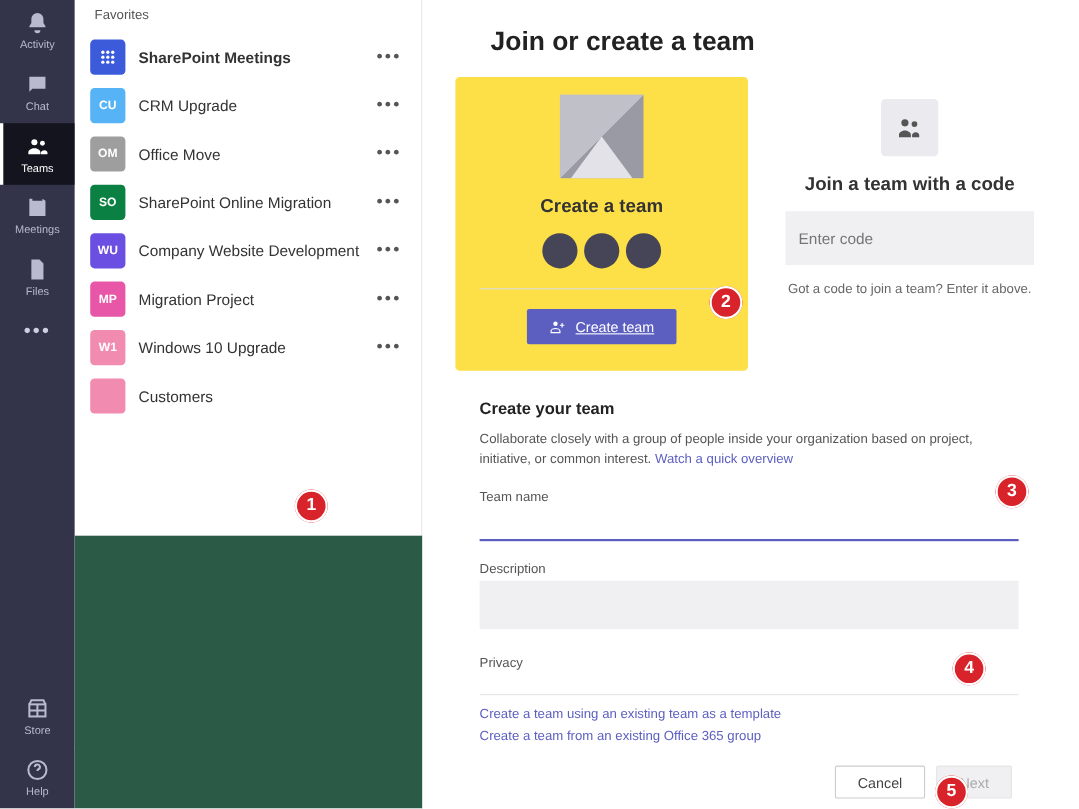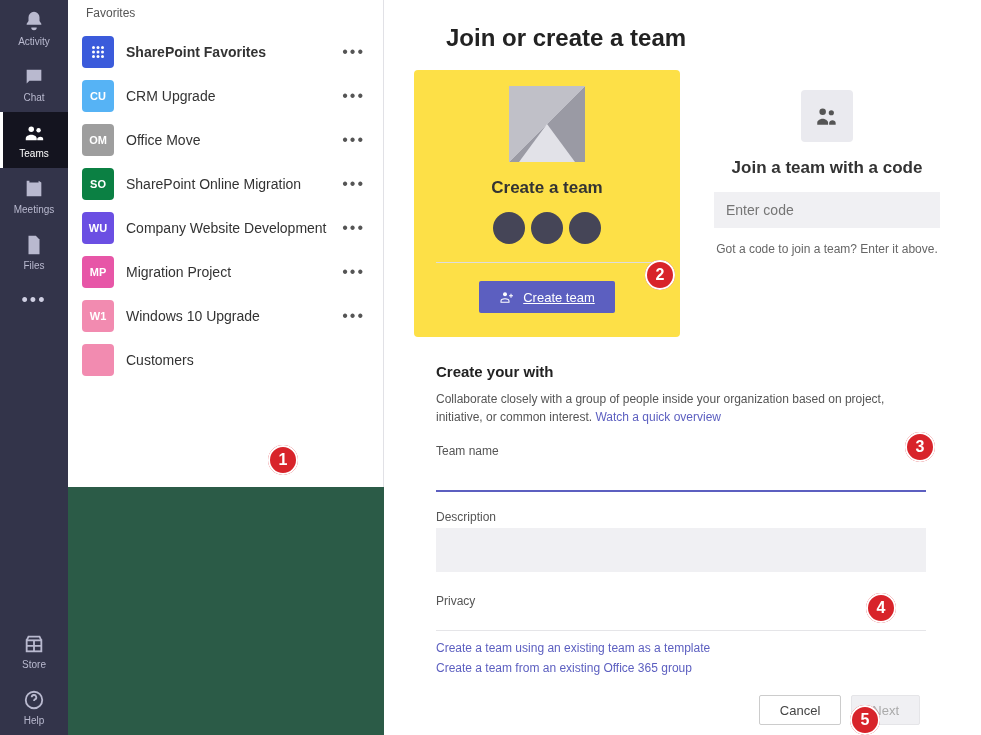--- a/index.html
+++ b/index.html
@@ -37,21 +37,21 @@
   .tile-img { width:76px; height:76px; background:linear-gradient(135deg,#c0c0c8 50%,#9a9aa4 50%); margin-bottom:16px; position:relative; }
   .tile-img::after { content:""; position:absolute; left:10px; bottom:0; border-left:28px solid transparent; border-right:28px solid transparent; border-bottom:38px solid #e2e2e8; }
   .card h3 { font-size:17px; font-weight:600; color:#333; margin-bottom:14px; text-align:center;}
   .avatar-row { display:flex; gap:6px; margin-bottom:18px; }
   .avatar-circle { width:32px; height:32px; border-radius:50%; background:#454557; }
   .card hr { border:none; border-top:1px solid #ddd; width:90%; margin:0 0 18px; }
   .create-btn { background:#5c5fc0; color:#fff; border:none; border-radius:2px; height:32px; padding:0 20px; font-size:13px; display:flex; align-items:center; gap:8px; cursor:pointer;text-decoration:underline; }
   .create-btn svg { width:16px; height:16px; }
   .join-icon-box { width:52px; height:52px; background:#eaeaef; border-radius:4px; display:flex; align-items:center; justify-content:center; margin-bottom:16px;}
   .join-icon-box svg { width:26px; height:26px; fill:#555;}
-  .code-input { width:226px; height:36px; background:#f0f0f3; border:none; padding:0 12px; font-size:14px; }
+  .code-input { width:226px; height:49px; background:#f0f0f3; border:none; padding:0 12px; font-size:14px; }
   .code-hint { font-size:12px; color:#666; margin-top:14px; }
 
   
   .form-card { margin:26px 0 0 30px; width:536px; background:#fff;}
   .form-title { font-size:15px; font-weight:600; color:#222; margin-bottom:10px; padding:0 0 0 22px;}
   .form-desc { font-size:12px; color:#555; padding:0 22px; line-height:1.5; }
   .form-desc a { color:#5c5fc0; text-decoration:none; cursor:pointer;}
   .field-label { font-size:12px; color:#555; margin:18px 0 4px; padding:0 22px;}
   .text-input { width:490px; margin:0 22px; height:30px; border:none; border-bottom:2px solid #5c5fc0; background:transparent; font-size:14px; padding:2px 2px;}
   .textarea-input { width:490px; margin:0 22px; height:44px; background:#f0f0f3; border:none; resize:none; }
@@ -134,21 +134,21 @@
           <circle cx="12" cy="6" r="2"></circle>
           <circle cx="18" cy="6" r="2"></circle>
           <circle cx="6" cy="12" r="2"></circle>
           <circle cx="12" cy="12" r="2"></circle>
           <circle cx="18" cy="12" r="2"></circle>
           <circle cx="6" cy="18" r="2"></circle>
           <circle cx="12" cy="18" r="2"></circle>
           <circle cx="18" cy="18" r="2"></circle>
         </svg>
     </div>
-    <div class="title bold">SharePoint Favorites</div>
+    <div class="title bold">SharePoint Meetings</div>
     <div class="dots">•••</div>
   </div>
   <div class="team-row">
     <div class="team-avatar" style="background:#56b3f5">CU</div>
     <div class="title">CRM Upgrade</div>
     <div class="dots">•••</div>
   </div>
   <div class="team-row">
     <div class="team-avatar" style="background:#9e9e9e">OM</div>
     <div class="title">Office Move</div>
@@ -229,21 +229,21 @@
             <path d="M3 20v-2c0-2 3-3.5 5-3.5s5 1.5 5 3.5v2zM14 20v-1.5c0-1.3 1.5-2.5 3-2.5s3 1 3 2.5V20z"></path>
           </svg>
       </div>
       <h3>Join a team with a code</h3>
       <input class="code-input" placeholder="Enter code" style="">
       <div class="code-hint">Got a code to join a team? Enter it above.</div>
     </div>
   </div>
 
   <div class="form-card">
-    <div class="form-title">Create your with</div>
+    <div class="form-title">Create your team</div>
     <div class="form-desc">
       <span>Collaborate closely with a group of people inside your organization based on project, initiative, or common interest. </span><a>Watch a quick overview</a>
     </div>
 
     <div class="field-label">Team name</div>
     <input class="text-input" value="" style="">
 
     <div class="field-label">Description</div>
     <textarea class="textarea-input" style=""></textarea>
 

